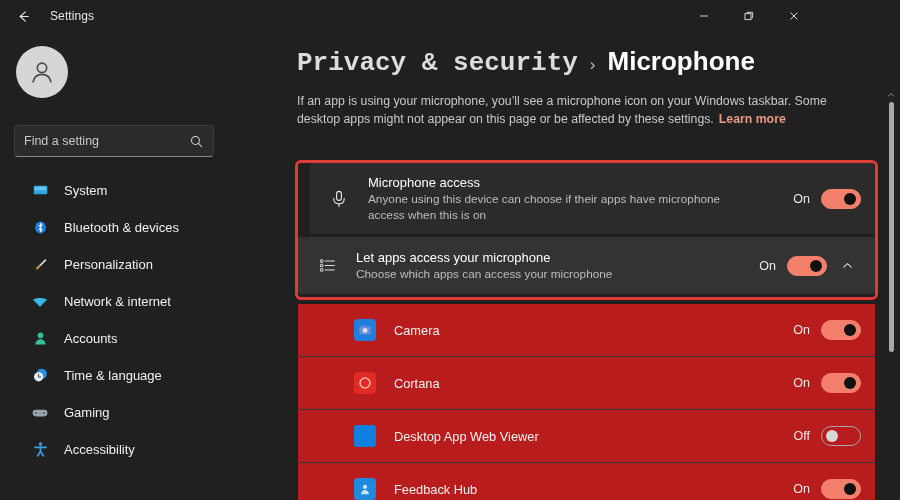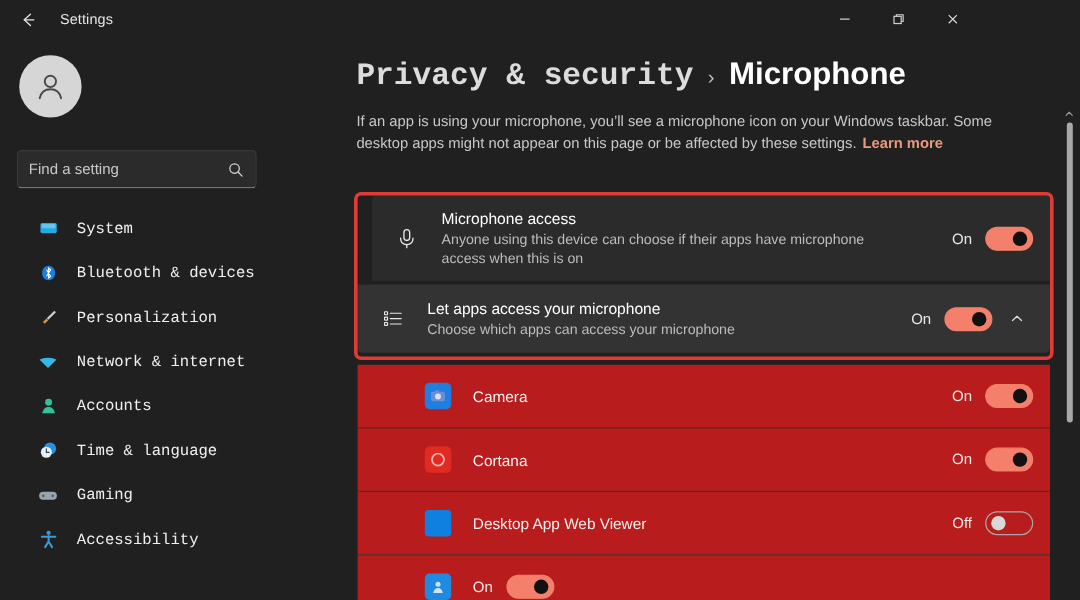--- a/index.html
+++ b/index.html
@@ -110,21 +110,20 @@
   .nav-icon {
     width: 20px; height: 20px;
     display: flex; align-items: center; justify-content: center;
     margin-right: 14px;
     flex: 0 0 20px;
   }
   .nav-label {
     font-size: 13px;
     color: #f0f0f0;
     white-space: nowrap;
-    font-family: Liberation Mono, monospace;
   }
 
   
   .content {
     position: absolute;
     left: 290px; top: 32px;
     width: 610px; height: 468px;
     background: #202020;
     overflow: hidden;
   }
@@ -564,20 +563,21 @@
           </span>
       </div>
 
       <div class="app-row">
         <span class="app-icon" style="background:#1f8ae0">
           <svg width="14" height="14" viewBox="0 0 16 16" fill="none">
             <circle cx="8" cy="5.6" r="2.4" fill="#cfe4f7"></circle>
             <path d="M3.4 14 C4 10.6 6 9.2 8 9.2 C10 9.2 12 10.6 12.6 14 Z" fill="#cfe4f7"></path>
           </svg>
         </span>
+        <span class="app-name">Feedback Hub</span>
         <span class="state-label">On</span>
         <span class="toggle on">
             <span class="knob"></span>
           </span>
       </div>
 
     </div>
 
     <div class="scrollbar">
       <div class="sb-arrow">

